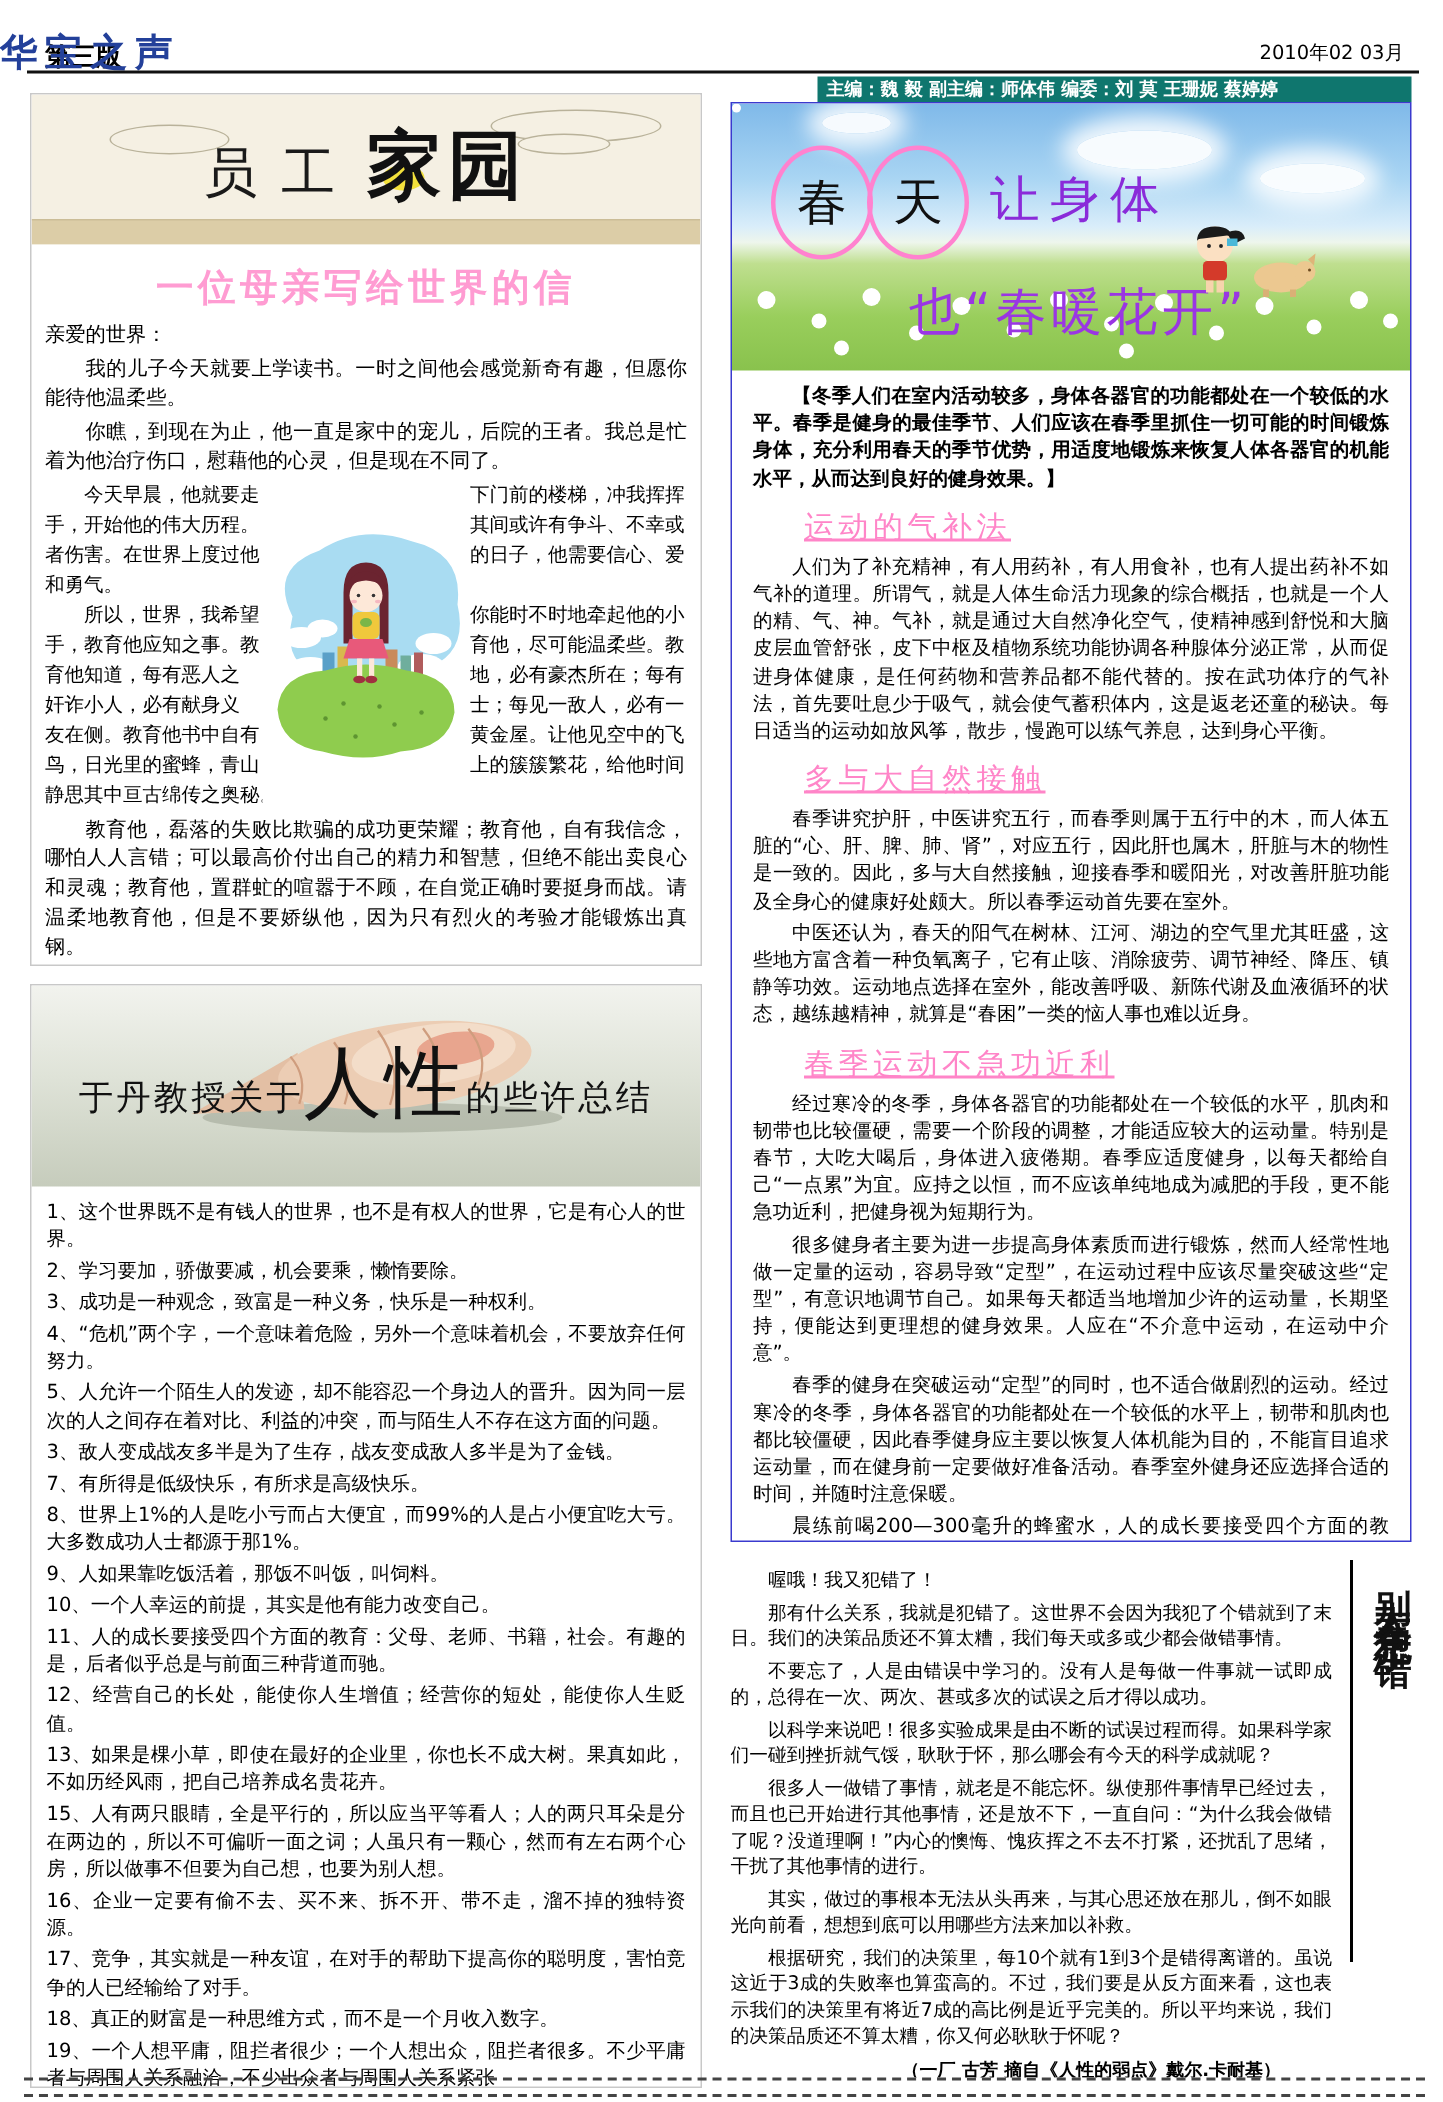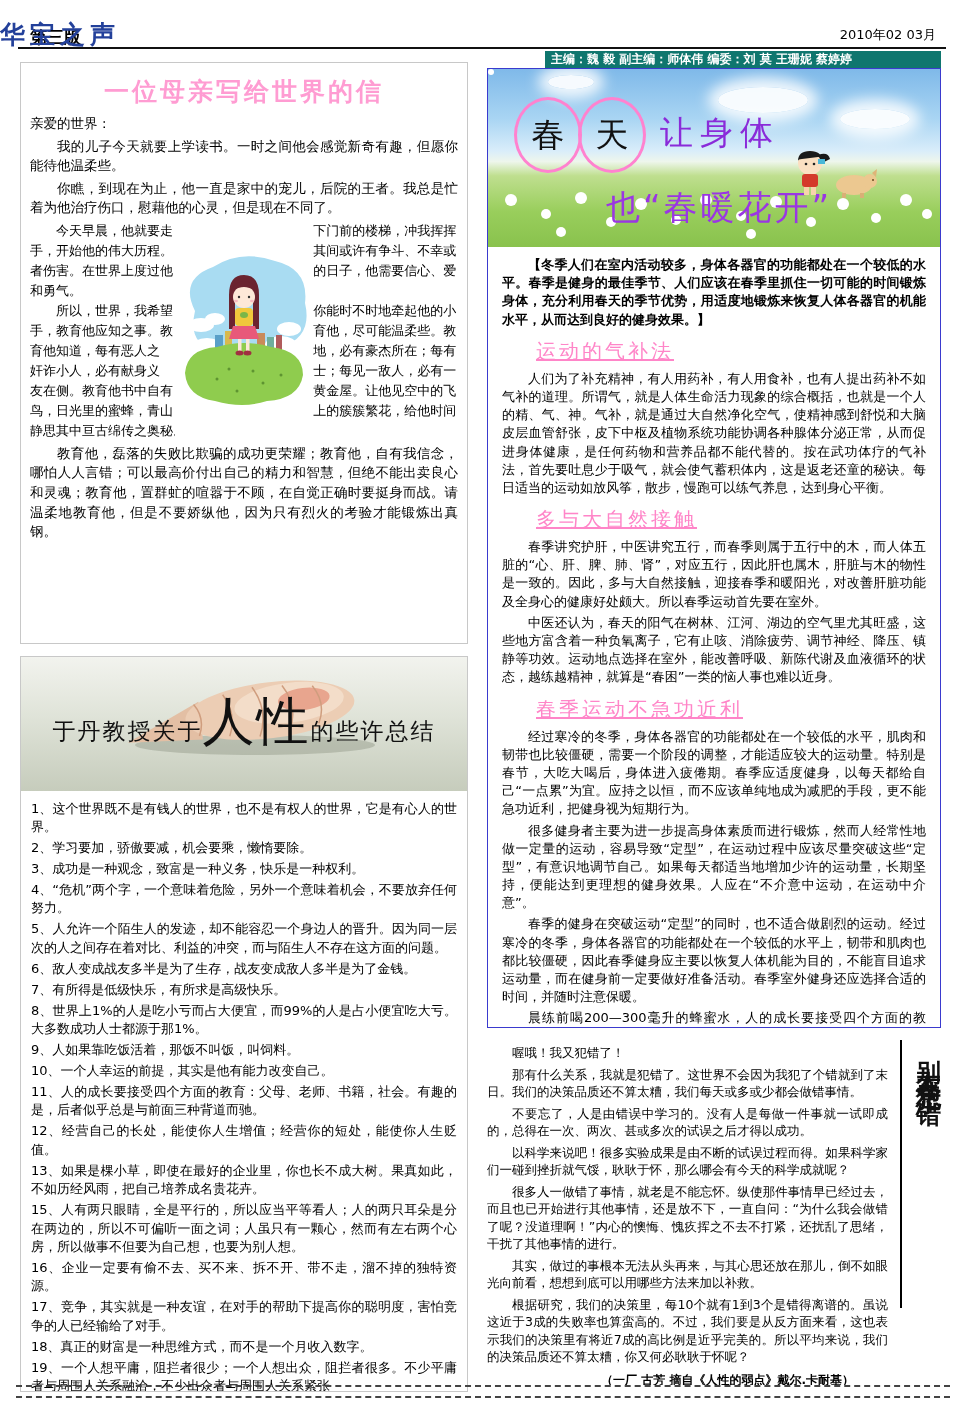--- a/index.html
+++ b/index.html
@@ -89,20 +89,30 @@
 
 <div class="hdr">
   <div class="hdr-edition">第三版</div>
   <div class="hdr-masthead">华宝之声</div>
   <div class="hdr-date">2010年02 03月</div>
 </div>
 <div class="hdr-rule"></div>
 <div class="editor-bar">主编：魏 毅  副主编：师体伟  编委：刘 莫  王珊妮  蔡婷婷</div>
 
 <div class="boxL1">
+  <div class="banner1">
+    <div class="cloud c1"></div>
+    <div class="cloud c2"></div>
+    <div class="cloud c3"></div>
+    <div class="banner1-text">
+      <span class="bt-a">员工</span>
+      <span class="bt-b"><span class="bt-dot"></span><span class="ch">家园</span></span>
+    </div>
+    <div class="ground"></div>
+  </div>
   <div class="a1-title">一位母亲写给世界的信</div>
   <div class="a1-body">
     <p class="par">亲爱的世界：</p>
     <p class="par indent">我的儿子今天就要上学读书。一时之间他会感觉新奇有趣，但愿你能待他温柔些。</p>
     <p class="par indent">你瞧，到现在为止，他一直是家中的宠儿，后院的王者。我总是忙着为他治疗伤口，慰藉他的心灵，但是现在不同了。</p>
     <div class="wrap3">
       <div class="wrap-col">
           <div class="wrap-line">　　今天早晨，他就要走</div>
           <div class="wrap-line">手，开始他的伟大历程。</div>
           <div class="wrap-line">者伤害。在世界上度过他</div>
@@ -184,21 +194,21 @@
     <div class="banner2-text">
       <span class="b2-pre">于丹教授关于</span><span class="b2-hi">人性</span><span class="b2-suf">的些许总结</span>
     </div>
   </div>
   <div class="a2-body">
       <p class="list-item">1、这个世界既不是有钱人的世界，也不是有权人的世界，它是有心人的世界。</p>
       <p class="list-item">2、学习要加，骄傲要减，机会要乘，懒惰要除。</p>
       <p class="list-item">3、成功是一种观念，致富是一种义务，快乐是一种权利。</p>
       <p class="list-item">4、“危机”两个字，一个意味着危险，另外一个意味着机会，不要放弃任何努力。</p>
       <p class="list-item">5、人允许一个陌生人的发迹，却不能容忍一个身边人的晋升。因为同一层次的人之间存在着对比、利益的冲突，而与陌生人不存在这方面的问题。</p>
-      <p class="list-item">6、敌人变成战友多半是为了生存，战友变成敌人多半是为了金钱。</p>
+      <p class="list-item">3、敌人变成战友多半是为了生存，战友变成敌人多半是为了金钱。</p>
       <p class="list-item">7、有所得是低级快乐，有所求是高级快乐。</p>
       <p class="list-item">8、世界上1%的人是吃小亏而占大便宜，而99%的人是占小便宜吃大亏。大多数成功人士都源于那1%。</p>
       <p class="list-item">9、人如果靠吃饭活着，那饭不叫饭，叫饲料。</p>
       <p class="list-item">10、一个人幸运的前提，其实是他有能力改变自己。</p>
       <p class="list-item">11、人的成长要接受四个方面的教育：父母、老师、书籍，社会。有趣的是，后者似乎总是与前面三种背道而驰。</p>
       <p class="list-item">12、经营自己的长处，能使你人生增值；经营你的短处，能使你人生贬值。</p>
       <p class="list-item">13、如果是棵小草，即使在最好的企业里，你也长不成大树。果真如此，不如历经风雨，把自己培养成名贵花卉。</p>
       <p class="list-item">15、人有两只眼睛，全是平行的，所以应当平等看人；人的两只耳朵是分在两边的，所以不可偏听一面之词；人虽只有一颗心，然而有左右两个心房，所以做事不但要为自己想，也要为别人想。</p>
       <p class="list-item">16、企业一定要有偷不去、买不来、拆不开、带不走，溜不掉的独特资源。</p>
       <p class="list-item">17、竞争，其实就是一种友谊，在对手的帮助下提高你的聪明度，害怕竞争的人已经输给了对手。</p>

